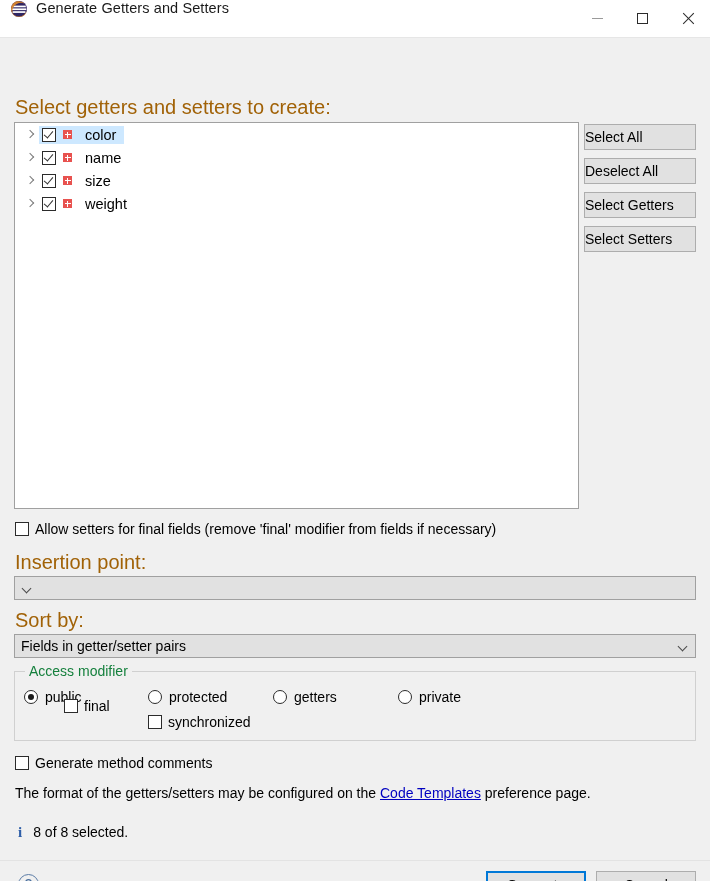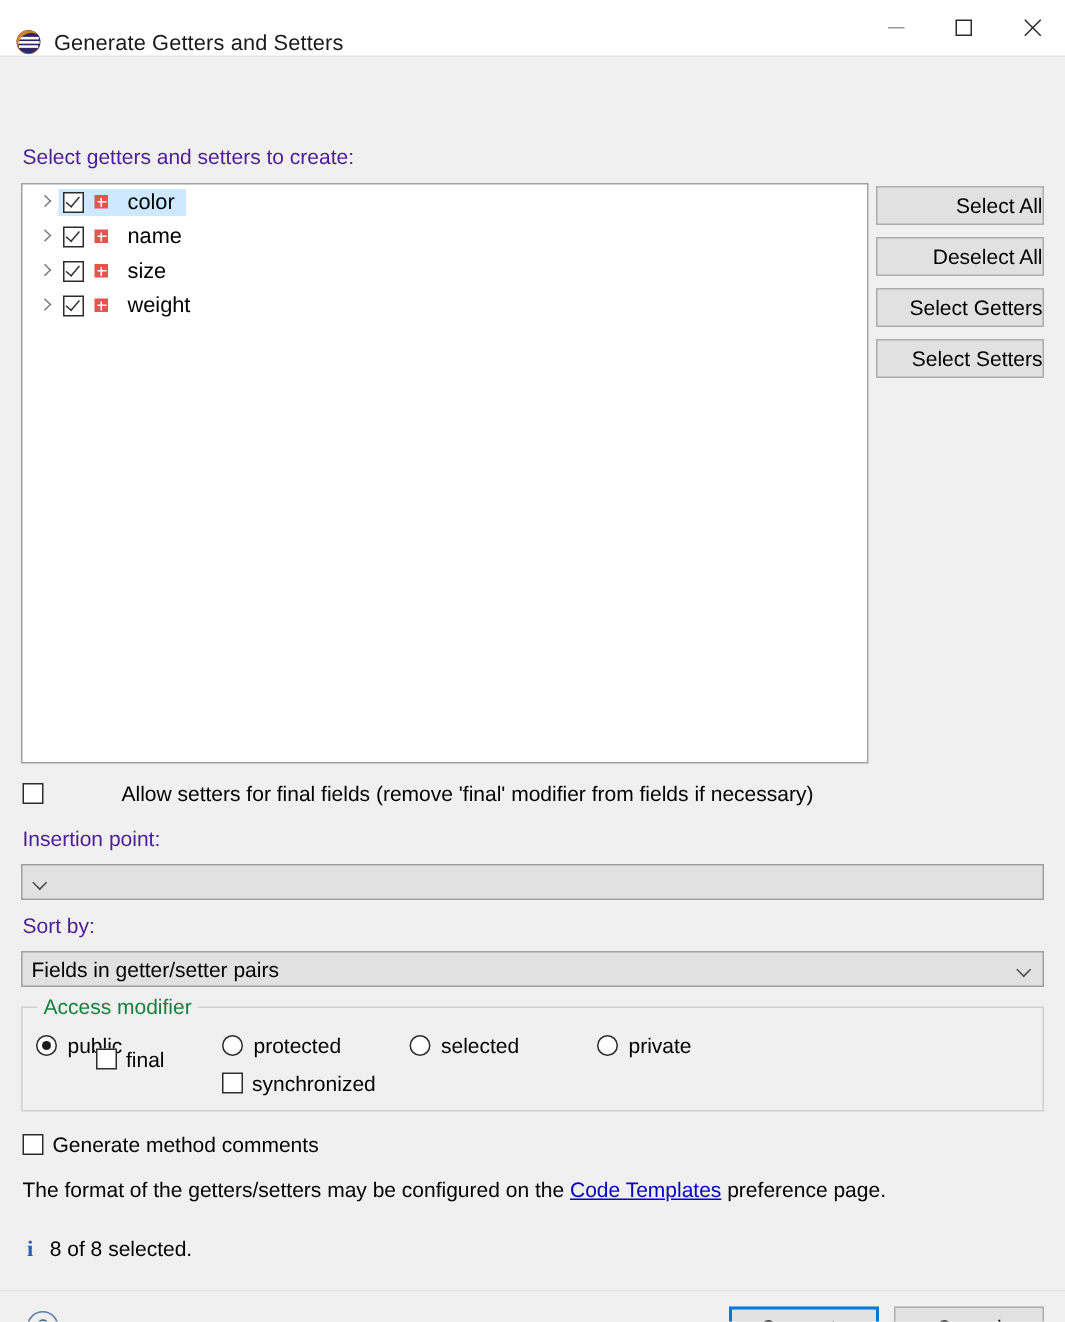--- a/index.html
+++ b/index.html
@@ -16,21 +16,21 @@
     overflow: hidden;
     position: relative;
     -webkit-font-smoothing: antialiased;
   }
 
   
   .titlebar {
     height: 37px;
     background: #ffffff;
     display: flex;
-    align-items: flex-end;
+    align-items: flex-start;
     border-bottom: 1px solid #e6e6e6;
     position: relative;
   }
   .title-icon {
     width: 18px;
     height: 18px;
     margin-left: 10px;
     margin-right: 8px;
     position: relative;
     flex: 0 0 auto;
@@ -89,22 +89,22 @@
   
   .dialog-body {
     position: relative;
     padding: 0;
     height: 844px;
     background: #f0f0f0;
   }
 
   .section-label {
     position: absolute;
-    font-size: 14px;
-    color: #4c1d95;
+    font-size: 20px;
+    color: #a16207;
   }
 
   
   .tree-box {
     position: absolute;
     left: 14px;
     top: 84px;
     width: 563px;
     height: 385px;
     background: #ffffff;
@@ -213,22 +213,21 @@
     box-sizing: border-box;
     cursor: default;
     padding: 0;
   }
   .side-buttons .btn {
     display: block;
     width: 112px;
     height: 26px;
     margin-bottom: 8px;
     line-height: 24px;
-    text-align: right;
-    padding-left: 12px;
+    text-align: left;
   }
 
   
   .chk-row {
     position: absolute;
     display: flex;
     align-items: center;
   }
   .chk-sq {
     width: 14px;
@@ -473,21 +472,21 @@
 
   </div>
 
   <div class="side-buttons">
     <button class="btn">Select All</button>
     <button class="btn">Deselect All</button>
     <button class="btn">Select Getters</button>
     <button class="btn">Select Setters</button>
   </div>
 
-  <div class="chk-row" style="left:15px; top:483px;gap:46px;">
+  <div class="chk-row" style="left:15px; top:483px;">
     <span class="chk-sq"></span>
     <span class="chk-label">Allow setters for final fields (remove 'final' modifier from fields if necessary)</span>
   </div>
 
   <div class="section-label" style="left:15px; top:513px;">Insertion point:</div>
   <div class="combo" style="left:14px; top:538px; width:682px;">
     <span class="combo-arrow"></span>
   </div>
 
   <div class="section-label" style="left:15px; top:571px;">Sort by:</div>
@@ -502,21 +501,21 @@
     <div class="radio-row" style="left:9px; top:17px;">
       <span class="radio sel"></span>
       <span class="chk-label">public</span>
     </div>
     <div class="radio-row" style="left:133px; top:17px;">
       <span class="radio"></span>
       <span class="chk-label">protected</span>
     </div>
     <div class="radio-row" style="left:258px; top:17px;">
       <span class="radio"></span>
-      <span class="chk-label">selected</span>
+      <span class="chk-label">getters</span>
     </div>
     <div class="radio-row" style="left:383px; top:17px;">
       <span class="radio"></span>
       <span class="chk-label">private</span>
     </div>
 
     <div class="chk-row-in" style="left:9px; top:26px;padding-left:40px;">
       <span class="chk-sq"></span>
       <span class="chk-label">final</span>
     </div>

